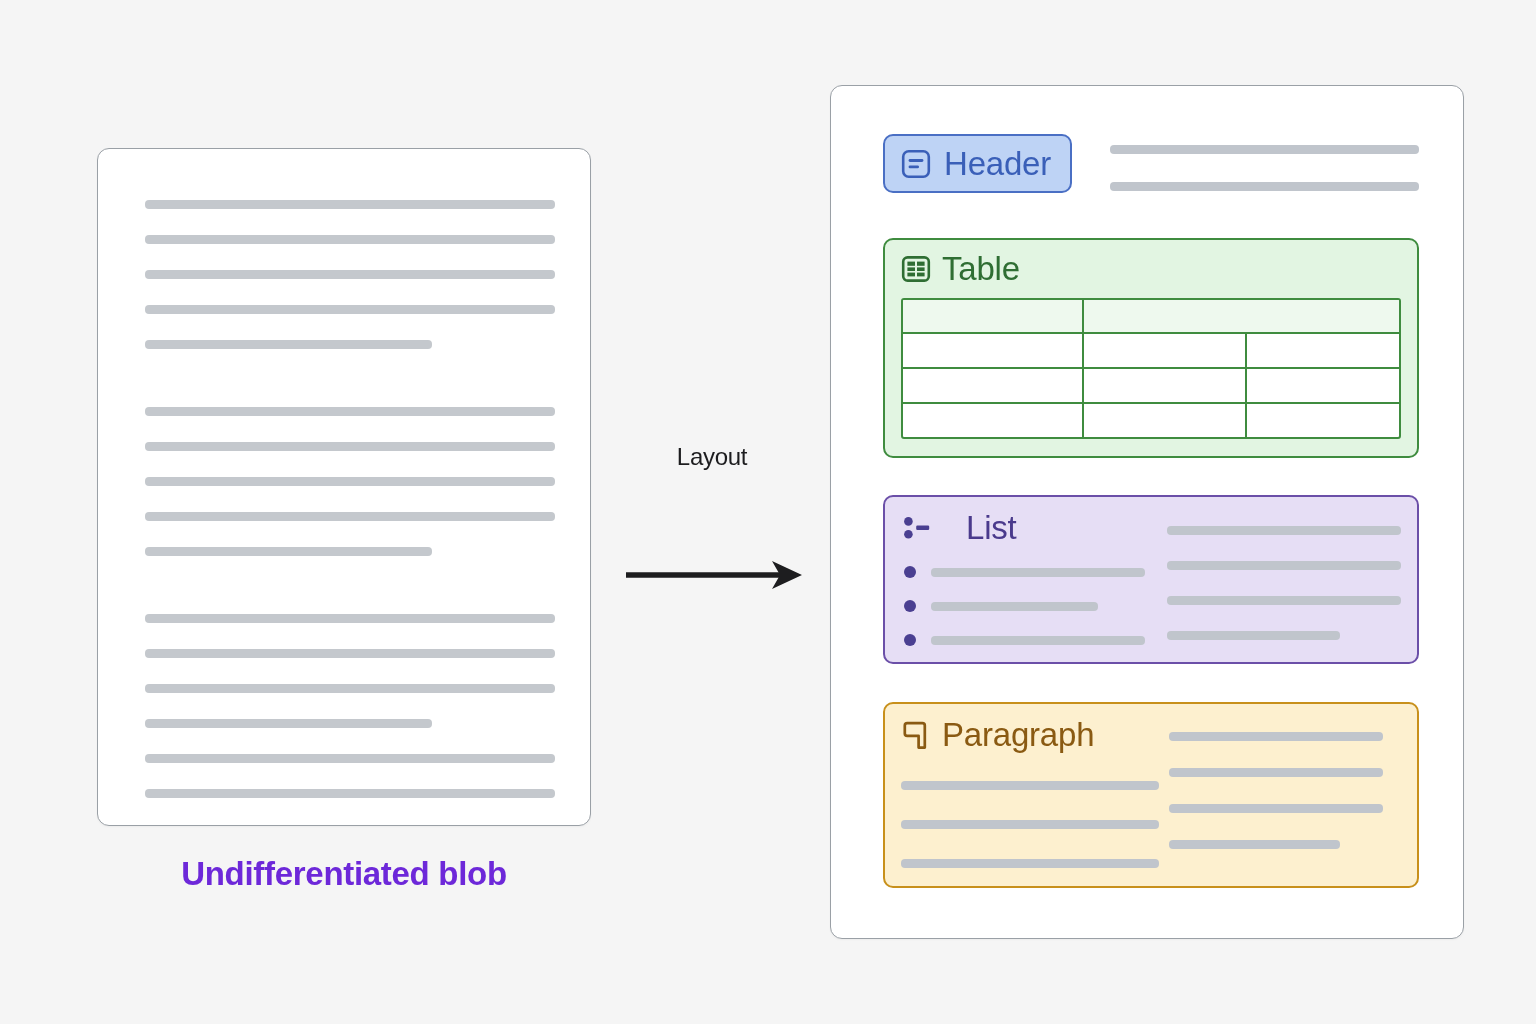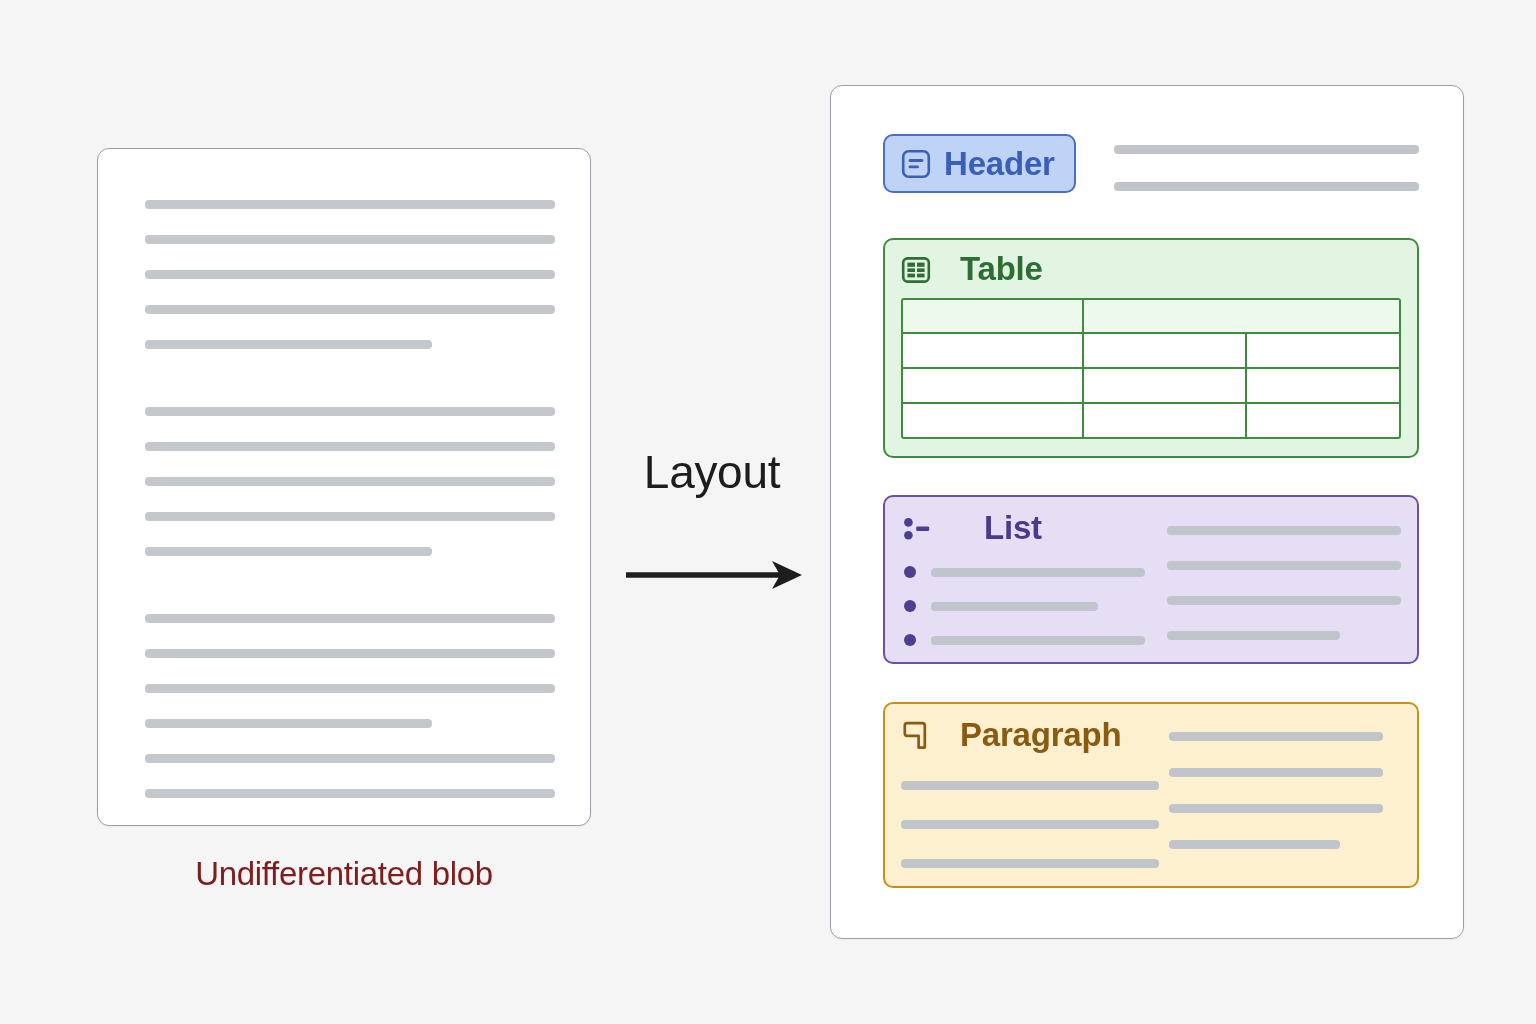--- a/index.html
+++ b/index.html
@@ -49,35 +49,35 @@
   .blob-line + .blob-line { margin-top: 26px; }
   .blob-line.para-gap { margin-top: 58px; }
 
   #blob-caption {
     position: absolute;
     left: 97px;
     top: 855px;
     width: 494px;
     text-align: center;
     font-size: 33px;
-    font-weight: 400;
-    color: #7f1d1d;
+    font-weight: 700;
+    color: #6d28d9;
     letter-spacing: -0.3px;
   }
 
   
   #arrow-group {
     position: absolute;
     left: 614px;
     top: 440px;
     width: 196px;
     height: 160px;
   }
   #arrow-label {
-    font-size: 46px;
+    font-size: 24px;
     color: #1d1d1f;
     text-align: center;
     line-height: 1.42;
     letter-spacing: -0.3px;
   }
   #arrow-svg {
     position: absolute;
     left: 10px;
     top: 118px;
   }
@@ -94,33 +94,32 @@
     border-radius: 12px;
     box-sizing: border-box;
     box-shadow: 0 1px 2px rgba(0,0,0,0.04);
   }
   #parsed-inner {
     position: absolute;
     left: 52px;
     top: 48px;
     right: 44px;
     bottom: 48px;
-    font-weight: bold;
   }
 
   .gray-line {
     height: 9px;
     background: #c0c5cc;
     border-radius: 4px;
   }
 
   .block-title {
     display: flex;
-    align-items: flex-end;
-    gap: 29px;
+    align-items: center;
+    gap: 11px;
   }
   .block-title .title-text {
     font-size: 33px;
     letter-spacing: -0.2px;
     line-height: 1;
   }
 
   
   #header-row {
     display: flex;

